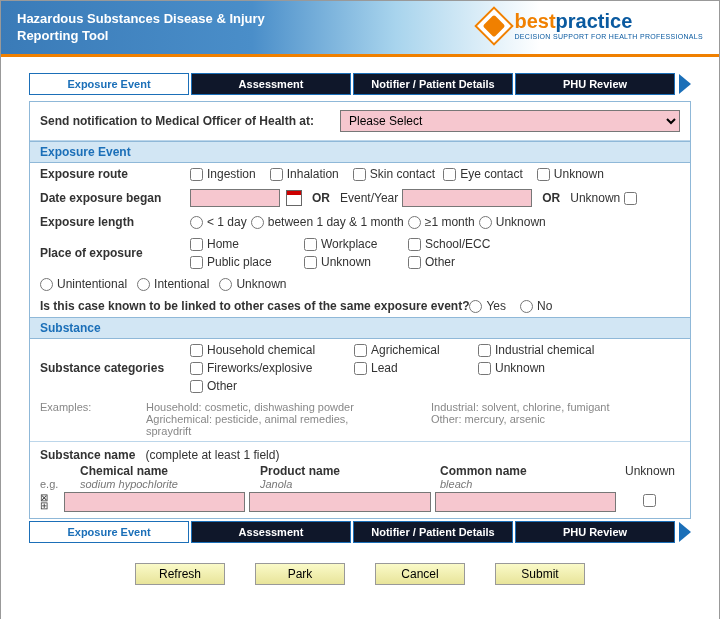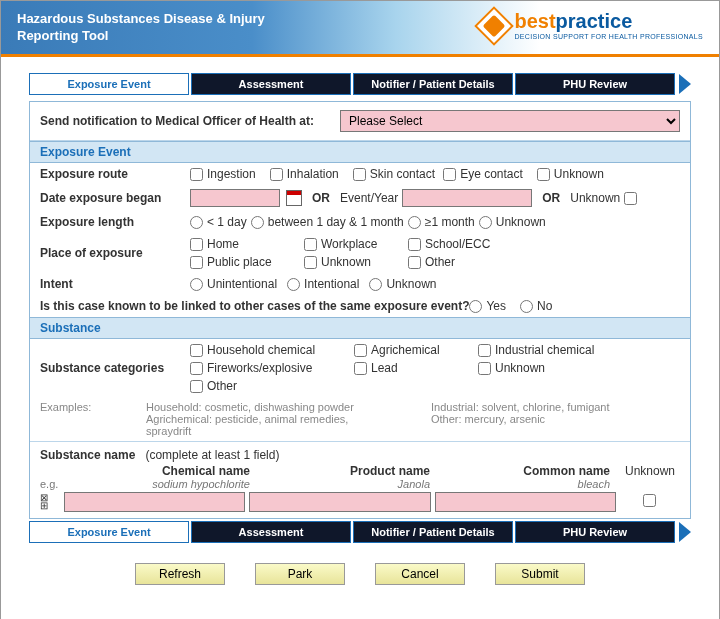--- a/index.html
+++ b/index.html
@@ -33,21 +33,21 @@
 .opt input{margin:0}
 .pink-input{background:#f6c7cf;border:1px solid #777;height:18px}
 .or{font-weight:bold;margin:0 6px}
 .cal-icon{width:16px;height:16px;display:inline-block;background:#fff;border:1px solid #666;position:relative;margin-left:2px}
 .cal-icon::before{content:"";position:absolute;top:0;left:0;right:0;height:4px;background:#c00}
 .linked-row{}
 .examples{display:flex;padding:4px 10px;color:#888;font-size:11px;gap:36px}
 .examples .col{flex:1}
 .subst-name{padding:6px 10px 2px}
 .subst-cols{display:flex;padding:0 10px;gap:10px}
-.subst-col{flex:1;text-align:right}
+.subst-col{flex:1;text-align:left}
 .subst-col .hd{font-weight:bold;font-size:12px}
 .subst-col .eg{font-style:italic;color:#777;font-size:11px}
 .eg-label{width:30px;color:#777;font-size:11px}
 .unk-col{width:60px;text-align:center}
 .input-row{display:flex;align-items:center;padding:2px 10px 6px;gap:4px}
 .input-row .pink-input{flex:1;height:20px}
 .handle{width:20px;font-size:10px;color:#333;line-height:8px}
 .bottom-tabs{display:flex;gap:2px;align-items:center;margin-top:2px}
 .action-bar{display:flex;justify-content:center;gap:30px;padding:20px 0 24px}
 .btn{width:90px;height:22px;background:linear-gradient(#fafac8,#e8e49a);border:1px solid #999;font-size:12px;cursor:pointer}
@@ -170,21 +170,20 @@
               <span>Unknown</span>
             </label>
           <label class="opt" style="width:110px">
               <input type="checkbox" style="">
               <span>Other</span>
             </label>
         </div>
       </div>
 
       <div class="row">
-        <div class="field-label">Intent</div>
         <div class="opts">
           <label class="opt">
               <input type="radio" name="int" style="">
               <span>Unintentional</span>
             </label>
           <label class="opt" style="margin-left:6px">
               <input type="radio" name="int" style="">
               <span>Intentional</span>
             </label>
           <label class="opt" style="margin-left:6px">

